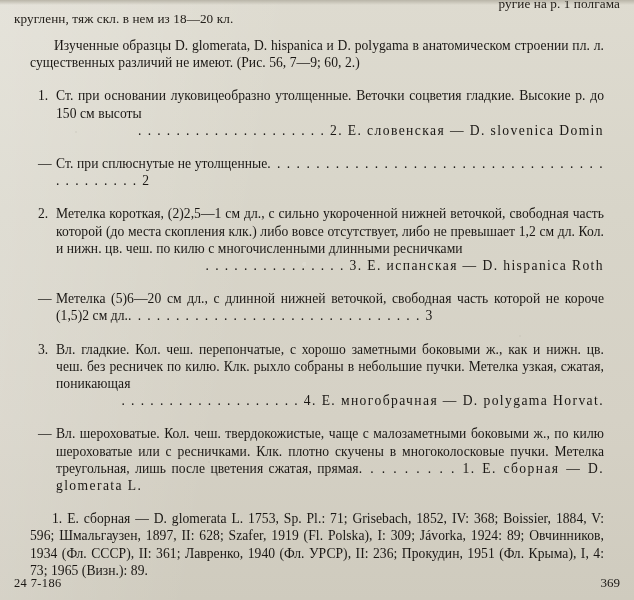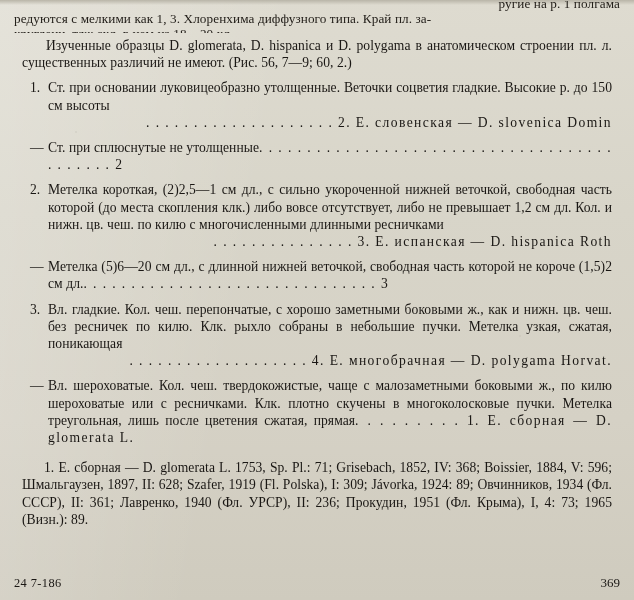--- a/index.html
+++ b/index.html
@@ -51,21 +51,21 @@
     letter-spacing: .1px;
     color: #24201b;
     height: 32px;
     overflow: hidden;
   }
   .top-partial .ln { display: block; white-space: nowrap; }
   .top-partial .clip { display: block; height: 10px; overflow: hidden; position: relative; }
   .top-partial .clip span { position: relative; top: -5px; display: block; white-space: nowrap; }
 
   p {
-    margin: 8px;
+    margin: 16px;
     font-size: 13.6px;
     line-height: 17.2px;
     text-align: justify;
     letter-spacing: .05px;
   }
   .intro {
     margin-top: 4px;
     text-indent: 24px;
   }
   .key-entry {
@@ -115,21 +115,20 @@
 </head>
 <body>
 
 <div class="page">
   <div class="cut-top"></div>
 
   <div class="top-partial">
     <span class="clip">
         <span style="text-align:right;padding-left:300px;">ругие на р. 1 полгама</span>
       </span>
-    <span class="ln">редуются с мелкими как 1, 3. Хлоренхима диффузного типа. Край пл. за-</span>
     <span class="ln">кругленн, тяж скл. в нем из 18—20 кл.</span>
   </div>
 
   <p class="intro">Изученные образцы D. glomerata, D. hispanica и D. polygama в анатомическом строении пл. л. существенных различий не имеют. (Рис. 56, 7—9; 60, 2.)</p>
 
   <p class="key-entry">
     <span class="num">1.</span>
     <span>Ст. при основании луковицеобразно утолщенные. Веточки соцветия гладкие. Высокие р. до 150 см высоты</span>
     <span class="lead dots">. . . . . . . . . . . . . . . . . . . . 2. E. словенская — D. slovenica Domin</span>
   </p>

